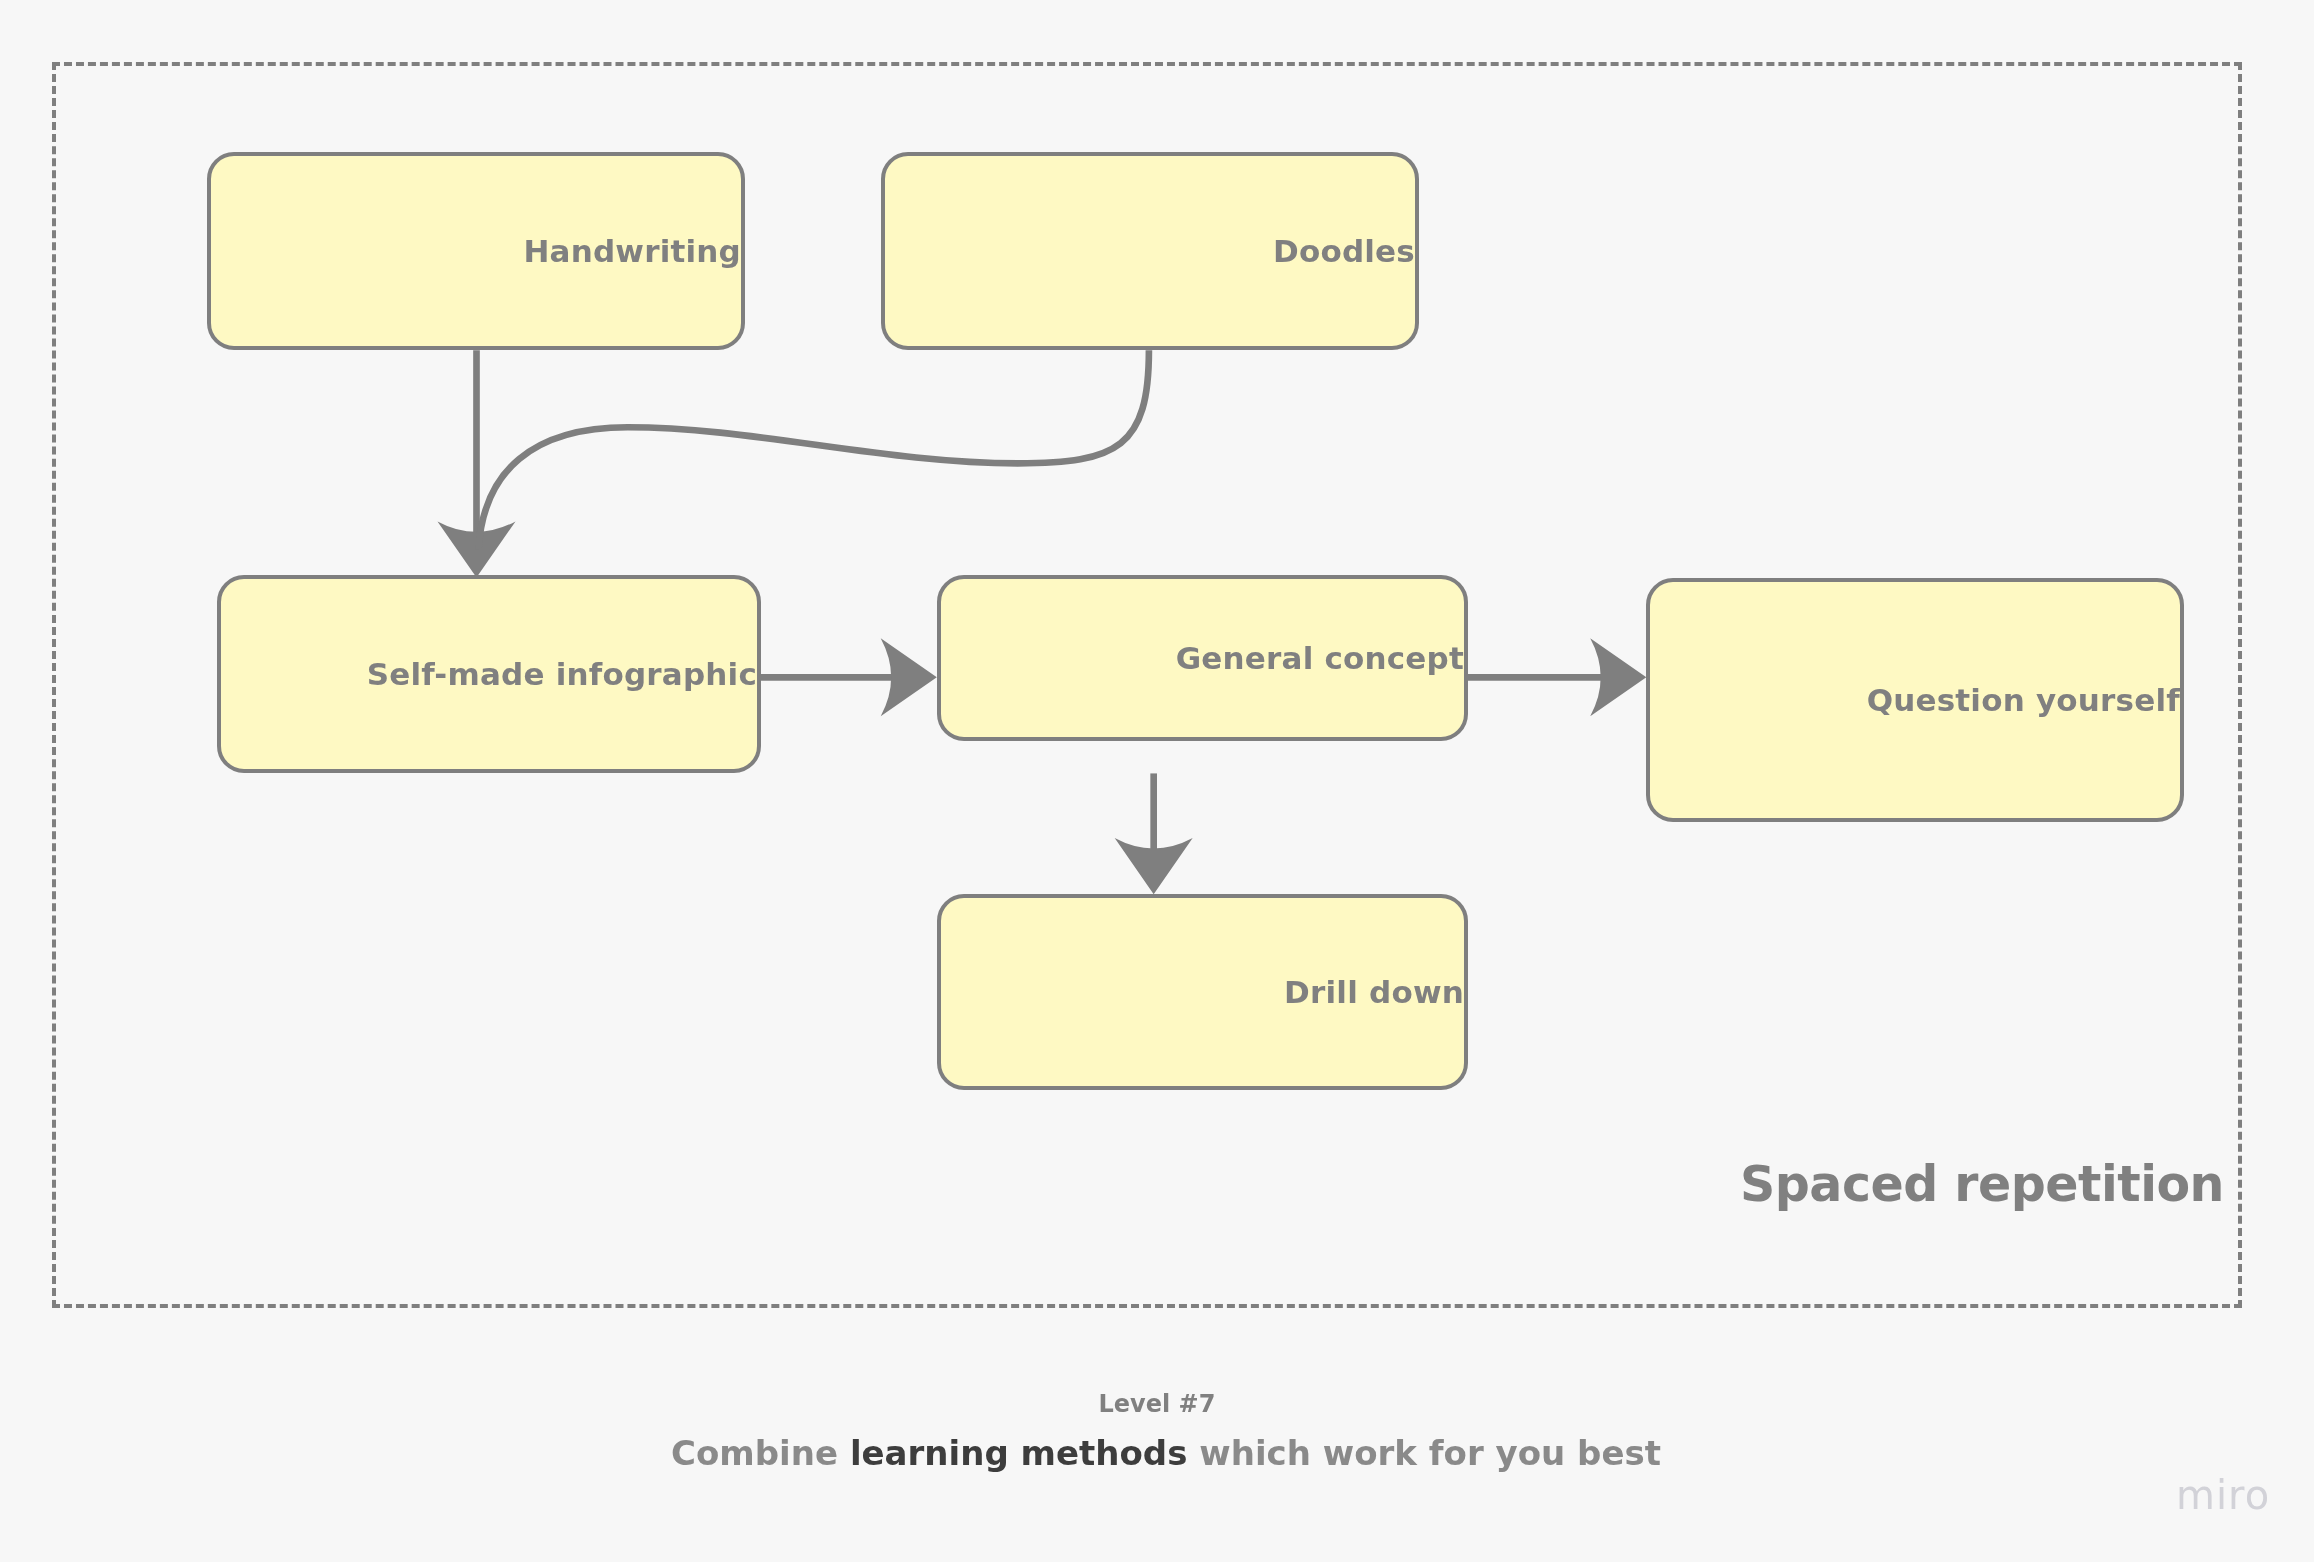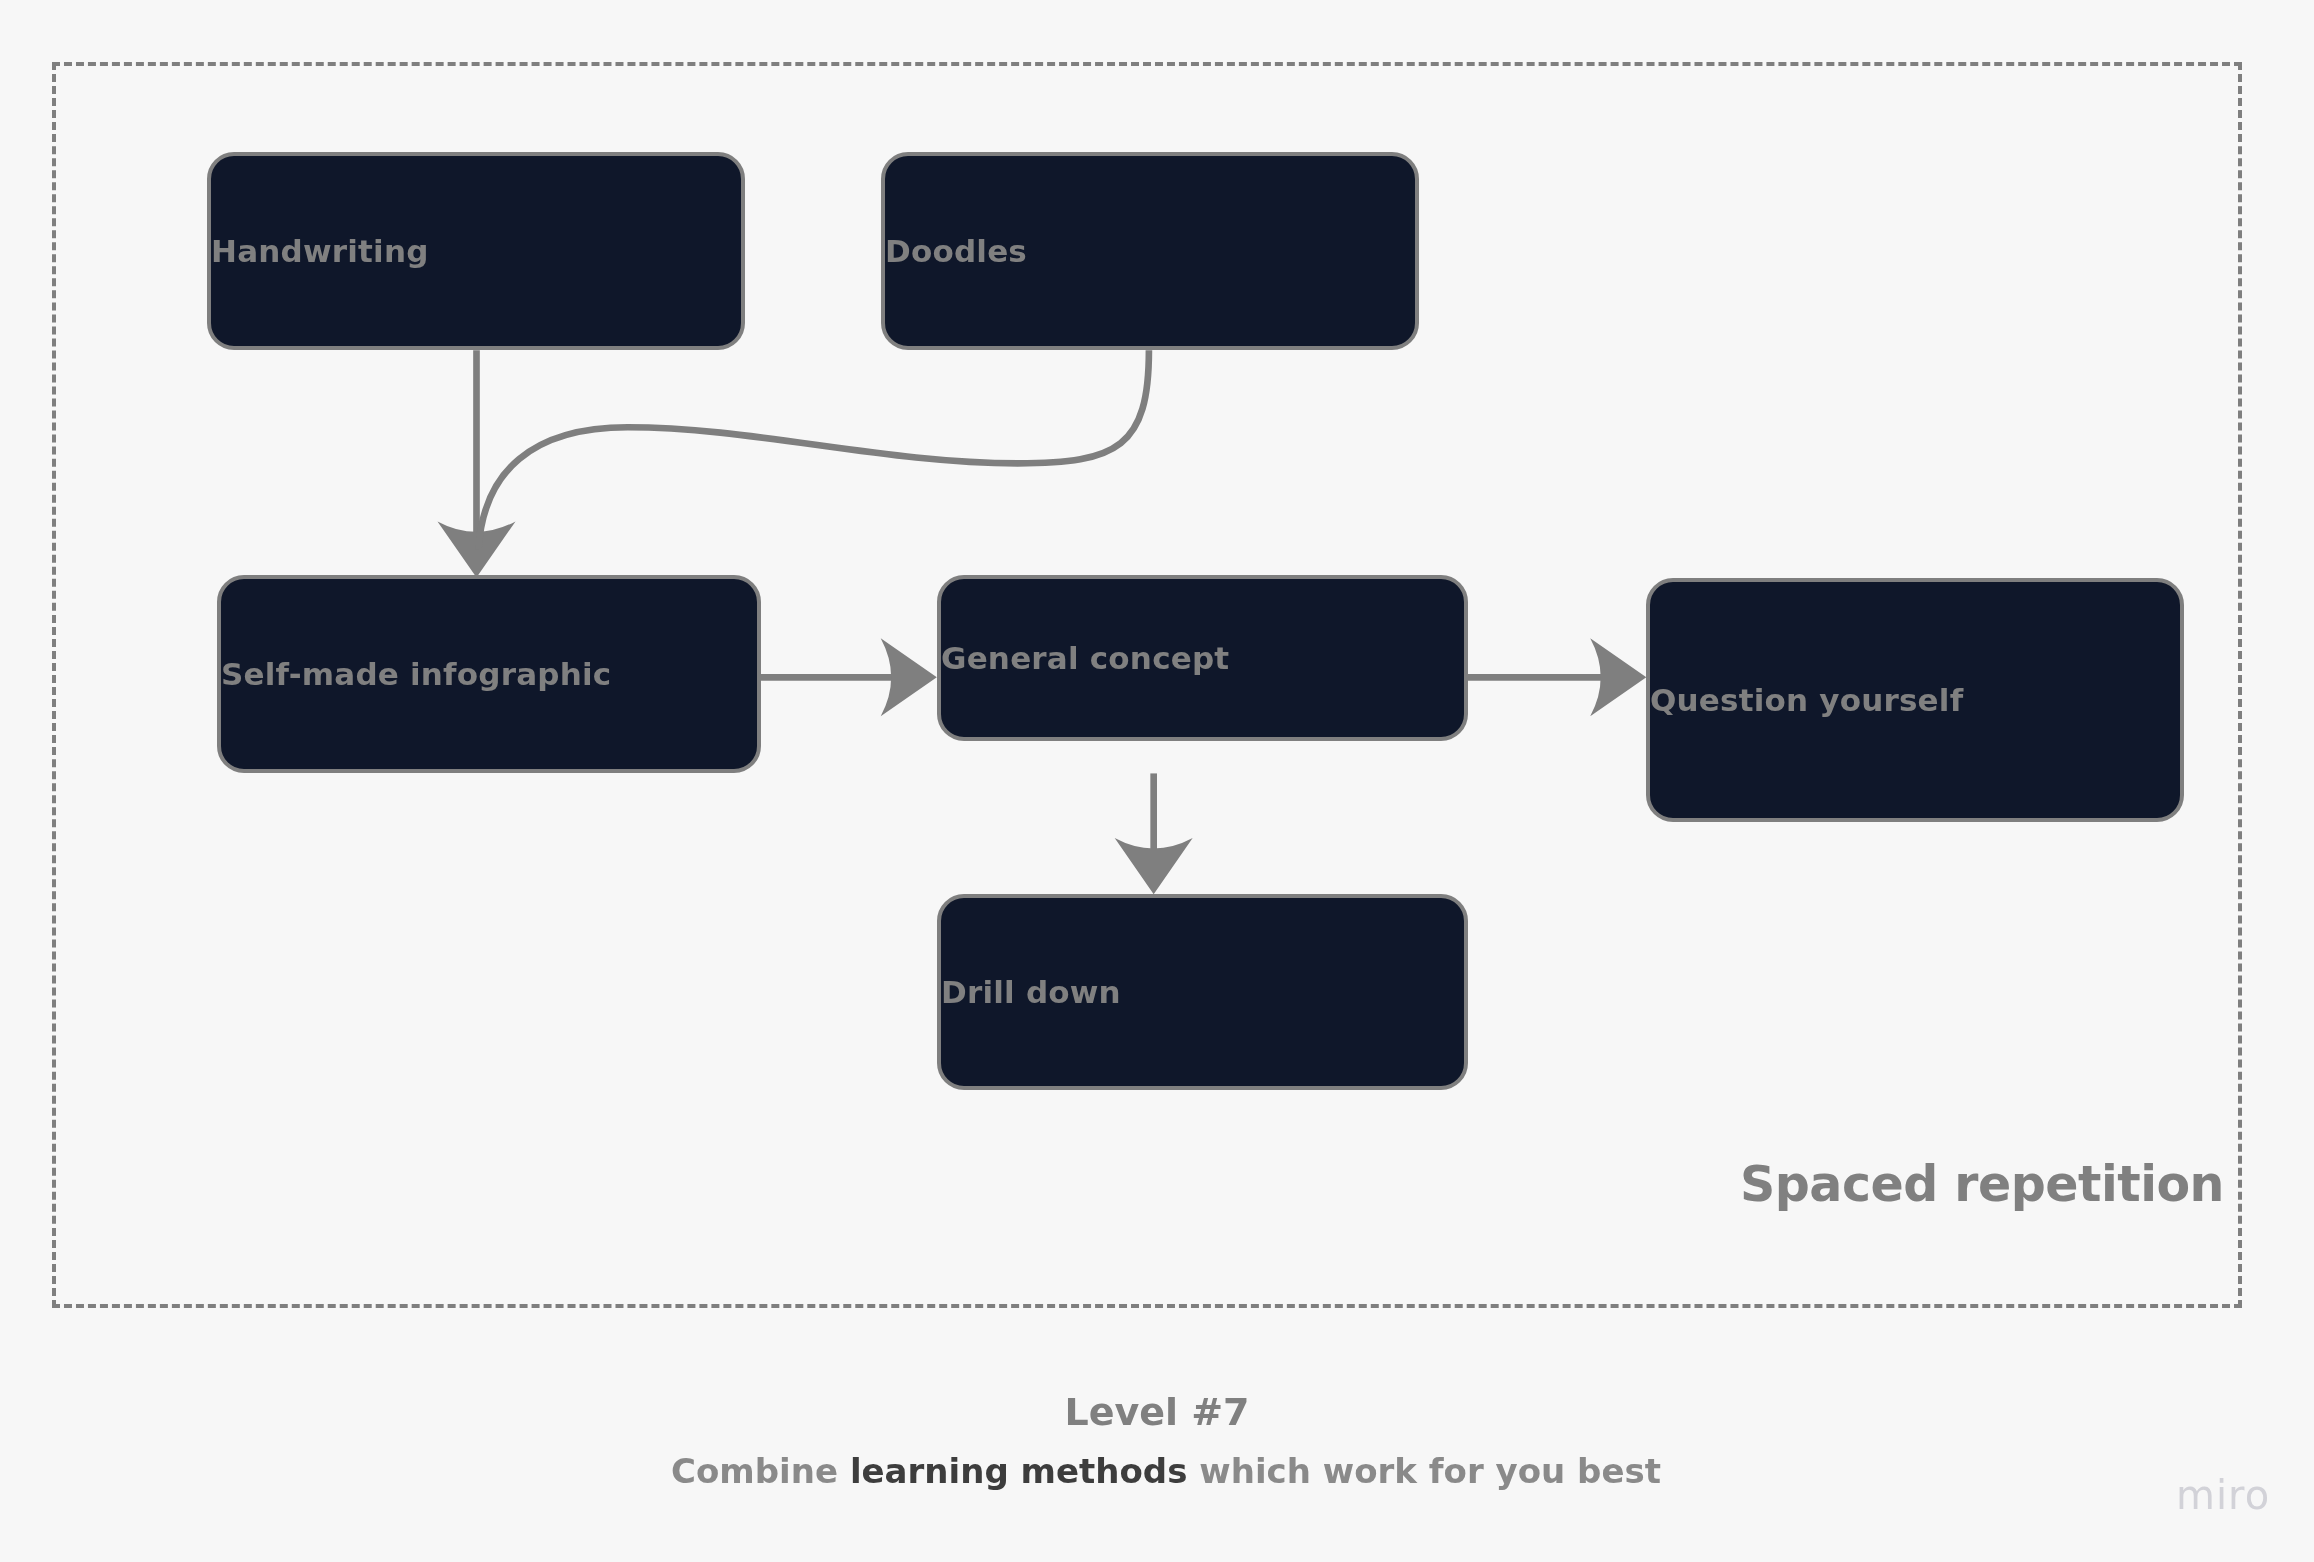--- a/index.html
+++ b/index.html
@@ -45,29 +45,30 @@
     letter-spacing: -0.5px;
     white-space: nowrap;
   }
 
   
   .node {
     position: absolute;
     box-sizing: border-box;
     border: 4.8px solid #7f7f7f;
     border-radius: 27px;
-    background: #0f172a;
+    background: #fef9c3;
     display: flex;
     align-items: center;
-    justify-content: flex-start;
+    justify-content: flex-end;
     color: #808080;
     font-weight: bold;
     font-size: 31px;
     letter-spacing: 0.2px;
     text-align: center;
+    padding-left: 28px;
   }
 
   #node-handwriting      { left: 207px;  top: 152px; width: 538px; height: 198px; }
   #node-doodles          { left: 881px;  top: 152px; width: 538px; height: 198px; }
   #node-infographic      { left: 217px;  top: 575px; width: 544px; height: 198px; }
   #node-general-concept  { left: 937px;  top: 575px; width: 531px; height: 166px; }
   #node-question-yourself{ left: 1646px; top: 578px; width: 538px; height: 244px; }
   #node-drill-down       { left: 937px;  top: 894px; width: 531px; height: 196px; }
 
   
@@ -91,21 +92,21 @@
 
   
   .caption {
     position: absolute;
     left: 0;
     top: 1389px;
     width: 2314px;
     text-align: center;
   }
   .caption-level {
-    font-size: 38px;
+    font-size: 24px;
     font-weight: bold;
     color: #808080;
     line-height: 1.25;
   }
   .caption-line2 {
     font-size: 34px;
     font-weight: bold;
     color: #8a8a8a;
     line-height: 1.25;
     margin-top: 13.3px;

